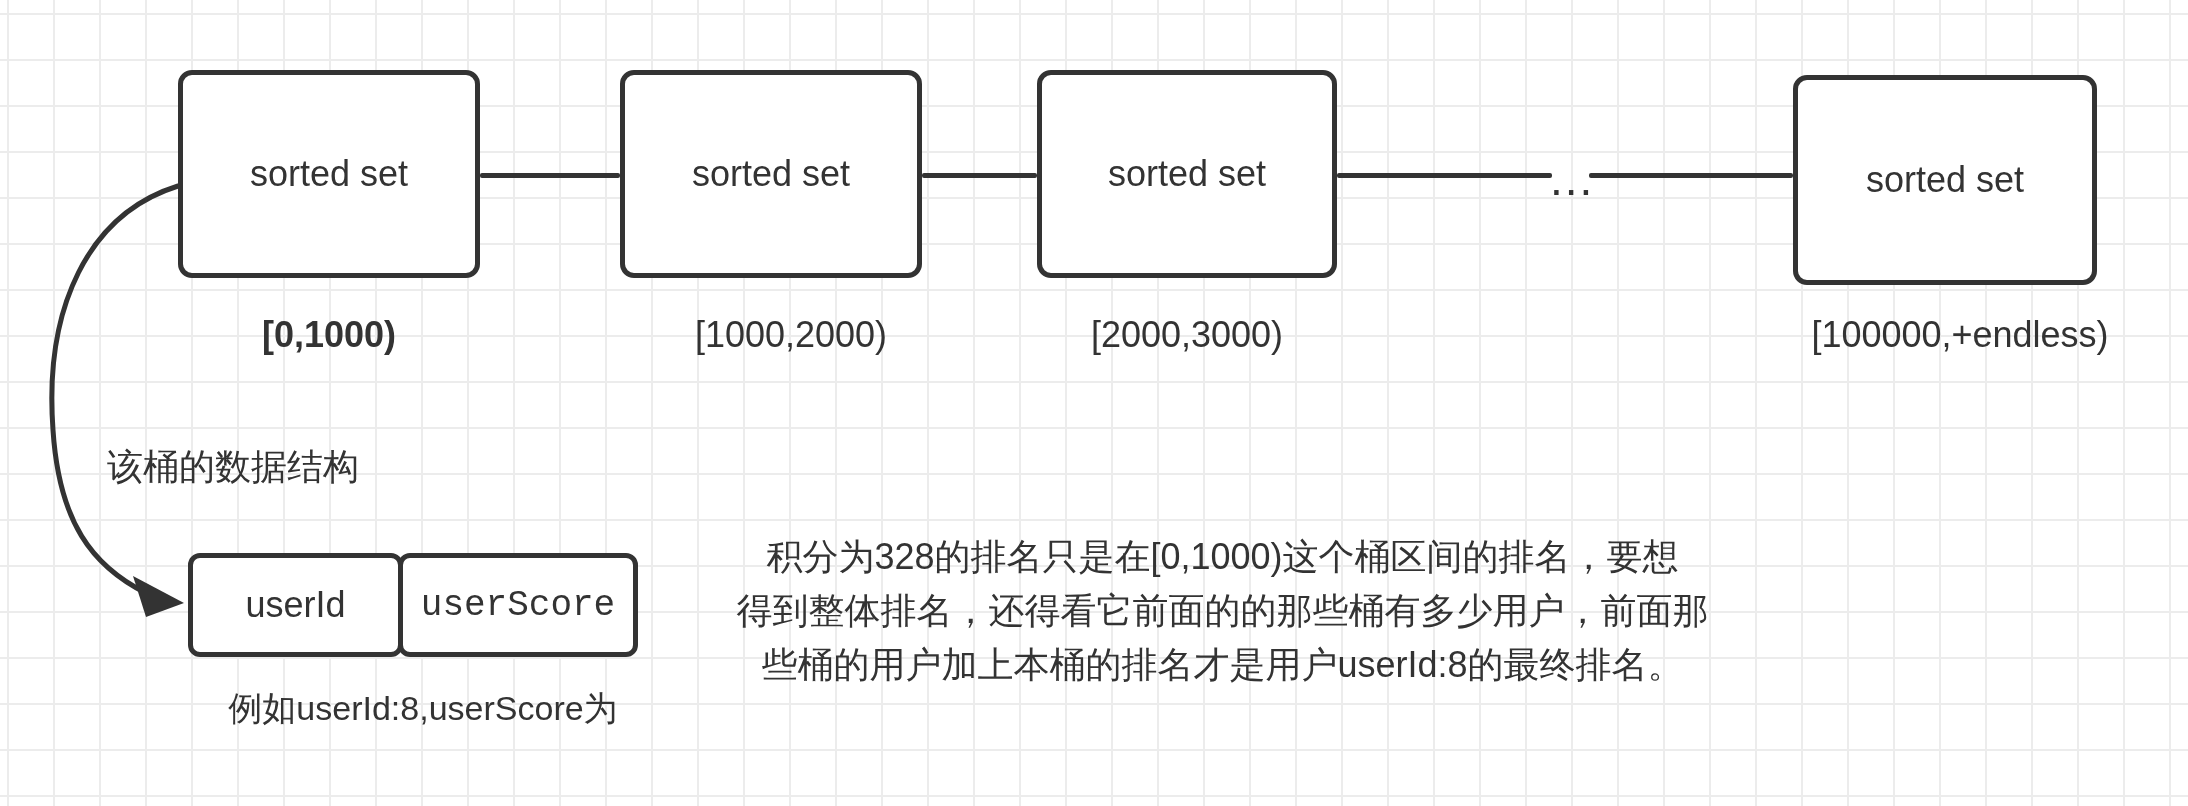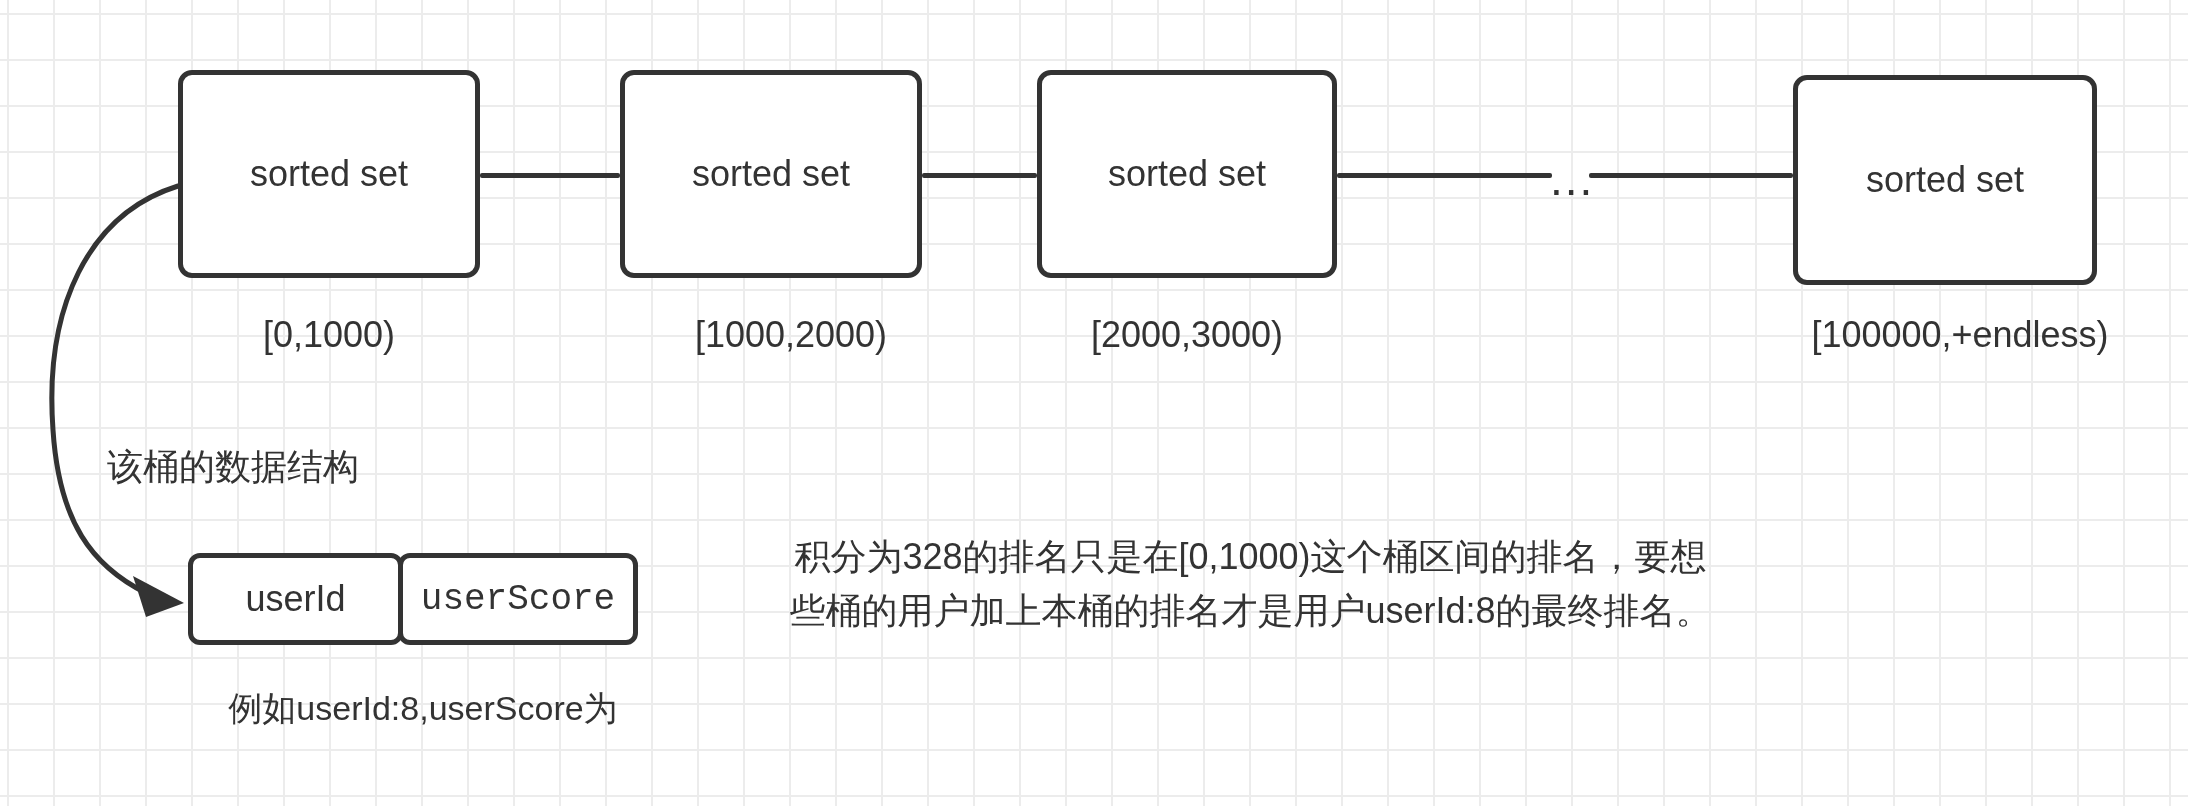--- a/index.html
+++ b/index.html
@@ -57,36 +57,36 @@
   .fields{
     position:absolute;
     left:188px;top:553px;
     display:flex;
   }
   .field-box{
     border:5px solid #333333;
     border-radius:12px;
     background:#ffffff;
     box-sizing:border-box;
-    height:92px;
+    height:104px;
     display:flex;align-items:center;justify-content:center;
     font-size:36px;
     color:#333333;
   }
   .field-box.second{margin-left:-5px;font-family:Liberation Mono, monospace;}
   .example-caption{
     position:absolute;
     left:168px;top:684px;width:510px;
     text-align:center;
     font-size:34px;line-height:48px;
     color:#333333;
   }
   .note{
     position:absolute;
-    left:728px;top:530px;width:1045px;
+    left:700px;top:530px;width:1045px;
     text-align:center;
     font-size:36px;line-height:54px;
     color:#333333;
   }
   .arrow-svg{position:absolute;left:0;top:0;}
 </style>
 </head>
 <body>
 
 <div class="canvas">
@@ -108,21 +108,21 @@
   <div class="bucket" style="left:1793px;top:75px;height:210px;width:304px;">
     <span>sorted set</span>
   </div>
 
   <div class="connector" style="left:480px;width:140px;"></div>
   <div class="connector" style="left:922px;width:115px;"></div>
   <div class="connector" style="left:1337px;width:215px;"></div>
   <div class="connector" style="left:1589px;width:204px;"></div>
   <div class="ellipsis" style="left:1550px;top:156px;">...</div>
 
-  <div class="range-label" style="left:178px;width:302px;">[0,1000)</div>
+  <div class="range-label" style="left:178px;width:302px;font-weight:bold;">[0,1000)</div>
   <div class="range-label" style="left:640px;width:302px;">[1000,2000)</div>
   <div class="range-label" style="left:1037px;width:300px;">[2000,3000)</div>
   <div class="range-label" style="left:1788px;width:344px;">[100000,+endless)</div>
 
   <div class="struct-label">该桶的数据结构</div>
 
   <div class="fields">
     <div class="field-box" style="width:215px;">
       <span>userId</span>
     </div>
@@ -130,16 +130,17 @@
       <span>userScore</span>
     </div>
   </div>
 
   <div class="example-caption">
     <div>例如userId:8,userScore为</div>
   </div>
 
   <div class="note">
     <div>积分为328的排名只是在[0,1000)这个桶区间的排名，要想</div>
+    <div>得到整体排名，还得看它前面的的那些桶有多少用户，前面那</div>
     <div>些桶的用户加上本桶的排名才是用户userId:8的最终排名。</div>
   </div>
 
 </div>
 
 </body></html>

